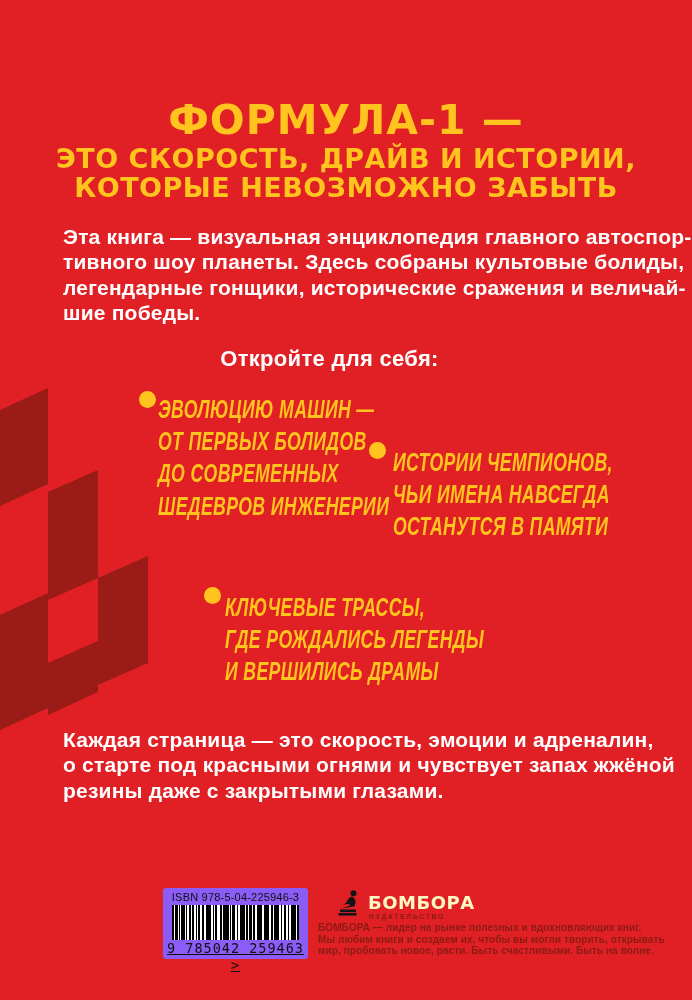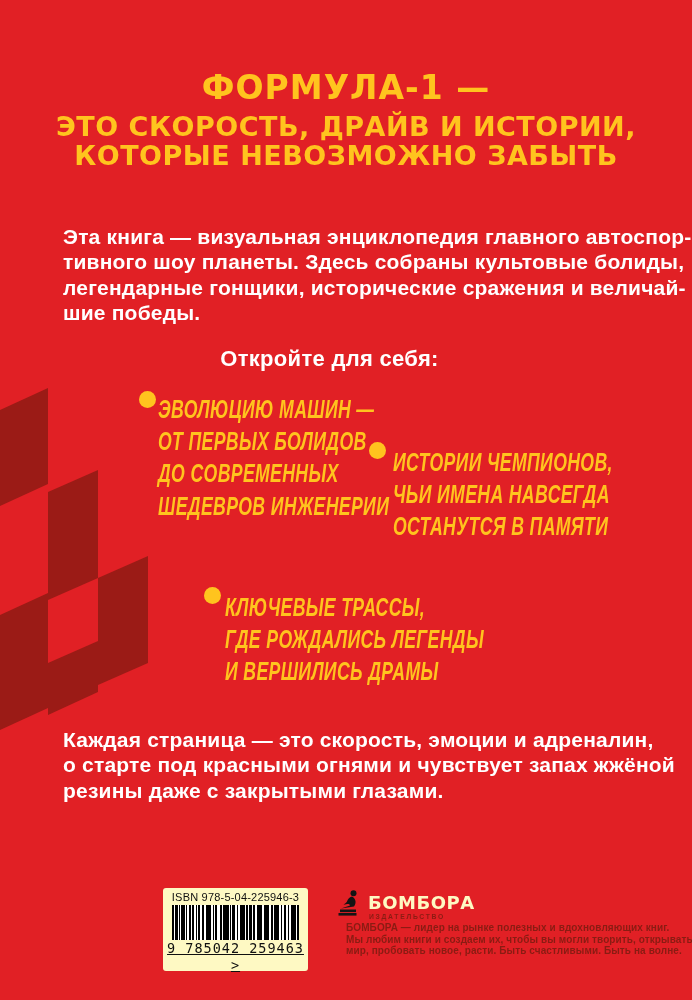--- a/index.html
+++ b/index.html
@@ -11,21 +11,21 @@
     font-family:"Liberation Sans",sans-serif;
   }
   
   .pattern-svg{position:absolute;left:0;top:0;width:692px;height:1000px;}
   
   .headline{
     position:absolute;top:64px;left:0;width:100%;
     text-align:center;color:#ffc41e;
     font-family:"DejaVu Sans",sans-serif;font-weight:800;
   }
-  .headline .l1{font-size:33px;line-height:48px;letter-spacing:1px;}
+  .headline .l1{font-size:41px;line-height:48px;letter-spacing:1px;margin-top:32px;}
   .headline .l2,.headline .l3{font-size:27px;line-height:29px;letter-spacing:.5px;}
   
   .para{
     position:absolute;left:63px;color:#ffffff;
     font-size:21px;line-height:25.4px;font-weight:700;letter-spacing:.2px;
     white-space:nowrap;
   }
   .intro{top:224px;}
   .outro{top:727px;}
   
@@ -47,22 +47,22 @@
     font-size:26px;line-height:32.2px;
     font-weight:700;font-style:italic;
     transform:scaleX(.68);transform-origin:0 0;
     white-space:nowrap;letter-spacing:.5px;
   }
   .bullet1{left:158px;top:393px;}
   .bullet2{left:393px;top:446px;}
   .bullet3{left:225px;top:591px;}
   
   .barcode-panel{
-    position:absolute;left:163px;top:888px;width:145px;height:83px;
-    background:#fef9c3;border-radius:3px;
+    position:absolute;left:163px;top:888px;width:145px;height:71px;
+    background:#8b5cf6;border-radius:3px;
     box-sizing:border-box;padding-top:3px;
   }
   .isbn{
     text-align:center;color:#101010;font-size:11px;
     letter-spacing:.2px;line-height:13px;font-weight:400;
   }
   .bars{
     margin:1px 9px 0 9px;height:35px;background-color:#fff;
     background-image:
       repeating-linear-gradient(90deg,#000 0 1.2px,transparent 1.2px 3.4px),
@@ -78,21 +78,21 @@
   .publisher-name{
     position:absolute;left:368px;top:892px;
     color:#fef9c3;font-family:"DejaVu Sans",sans-serif;
     font-size:18px;font-weight:800;letter-spacing:.5px;
   }
   .publisher-sub{
     position:absolute;left:369px;top:913px;
     color:#8a1c13;font-size:6.8px;font-weight:700;letter-spacing:1.7px;
   }
   .blurb{
-    position:absolute;left:346px;top:922px;
+    position:absolute;left:318px;top:922px;
     color:#8a1c13;font-size:10px;line-height:11.7px;
     font-weight:600;letter-spacing:.1px;white-space:nowrap;
   }
 </style>
 </head>
 <body>
 
 <div class="cover">
 
   <svg class="pattern-svg" viewBox="0 0 692 1000" xmlns="http://www.w3.org/2000/svg">

